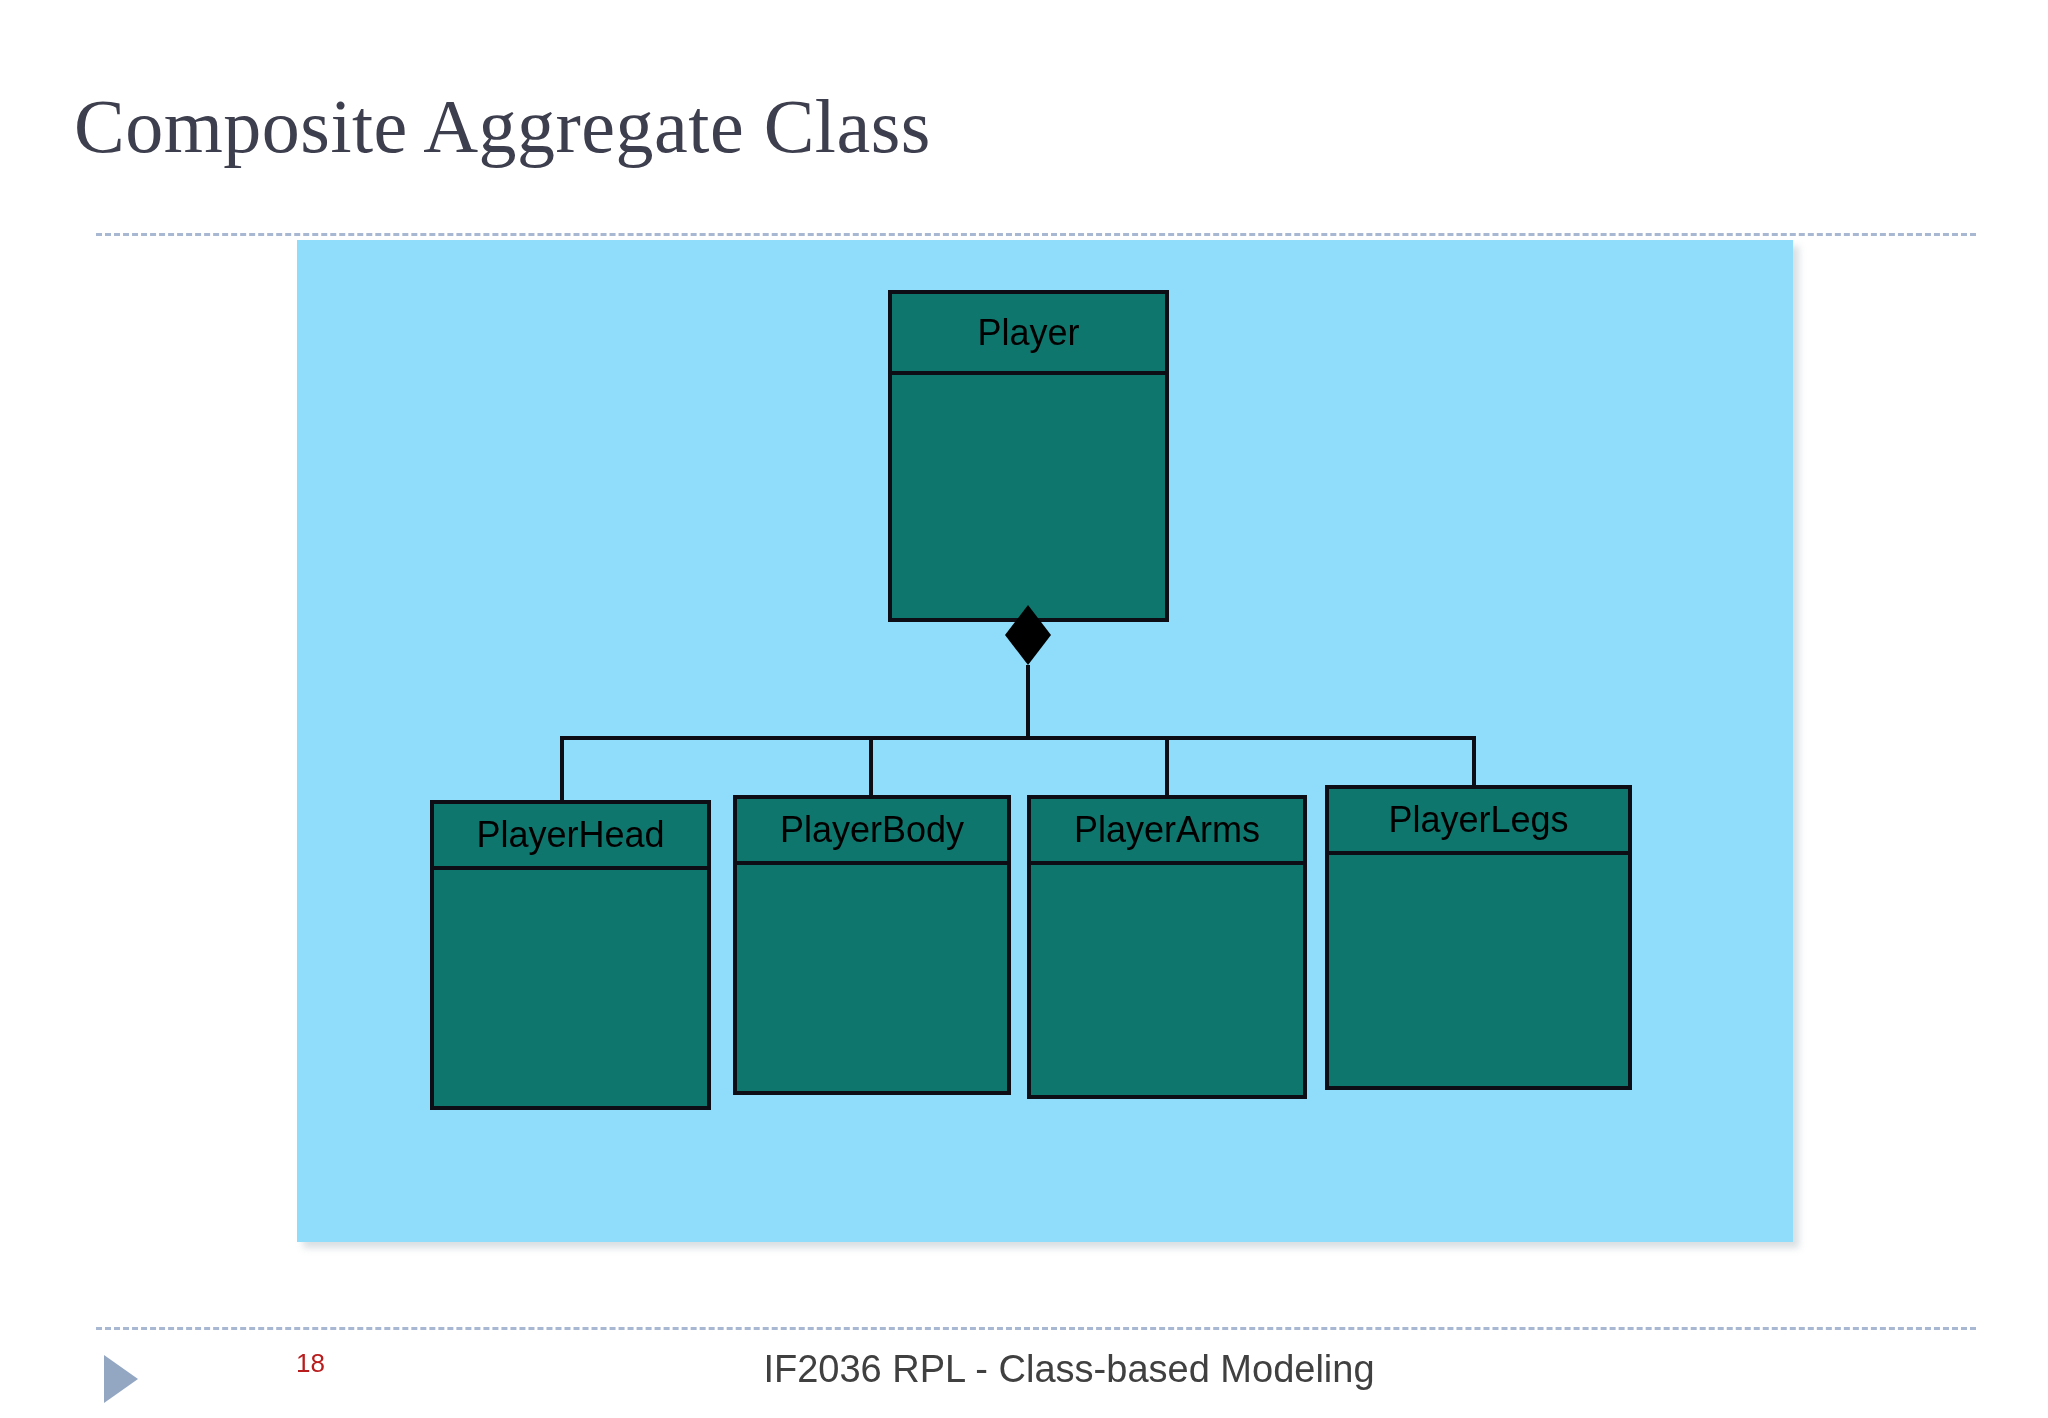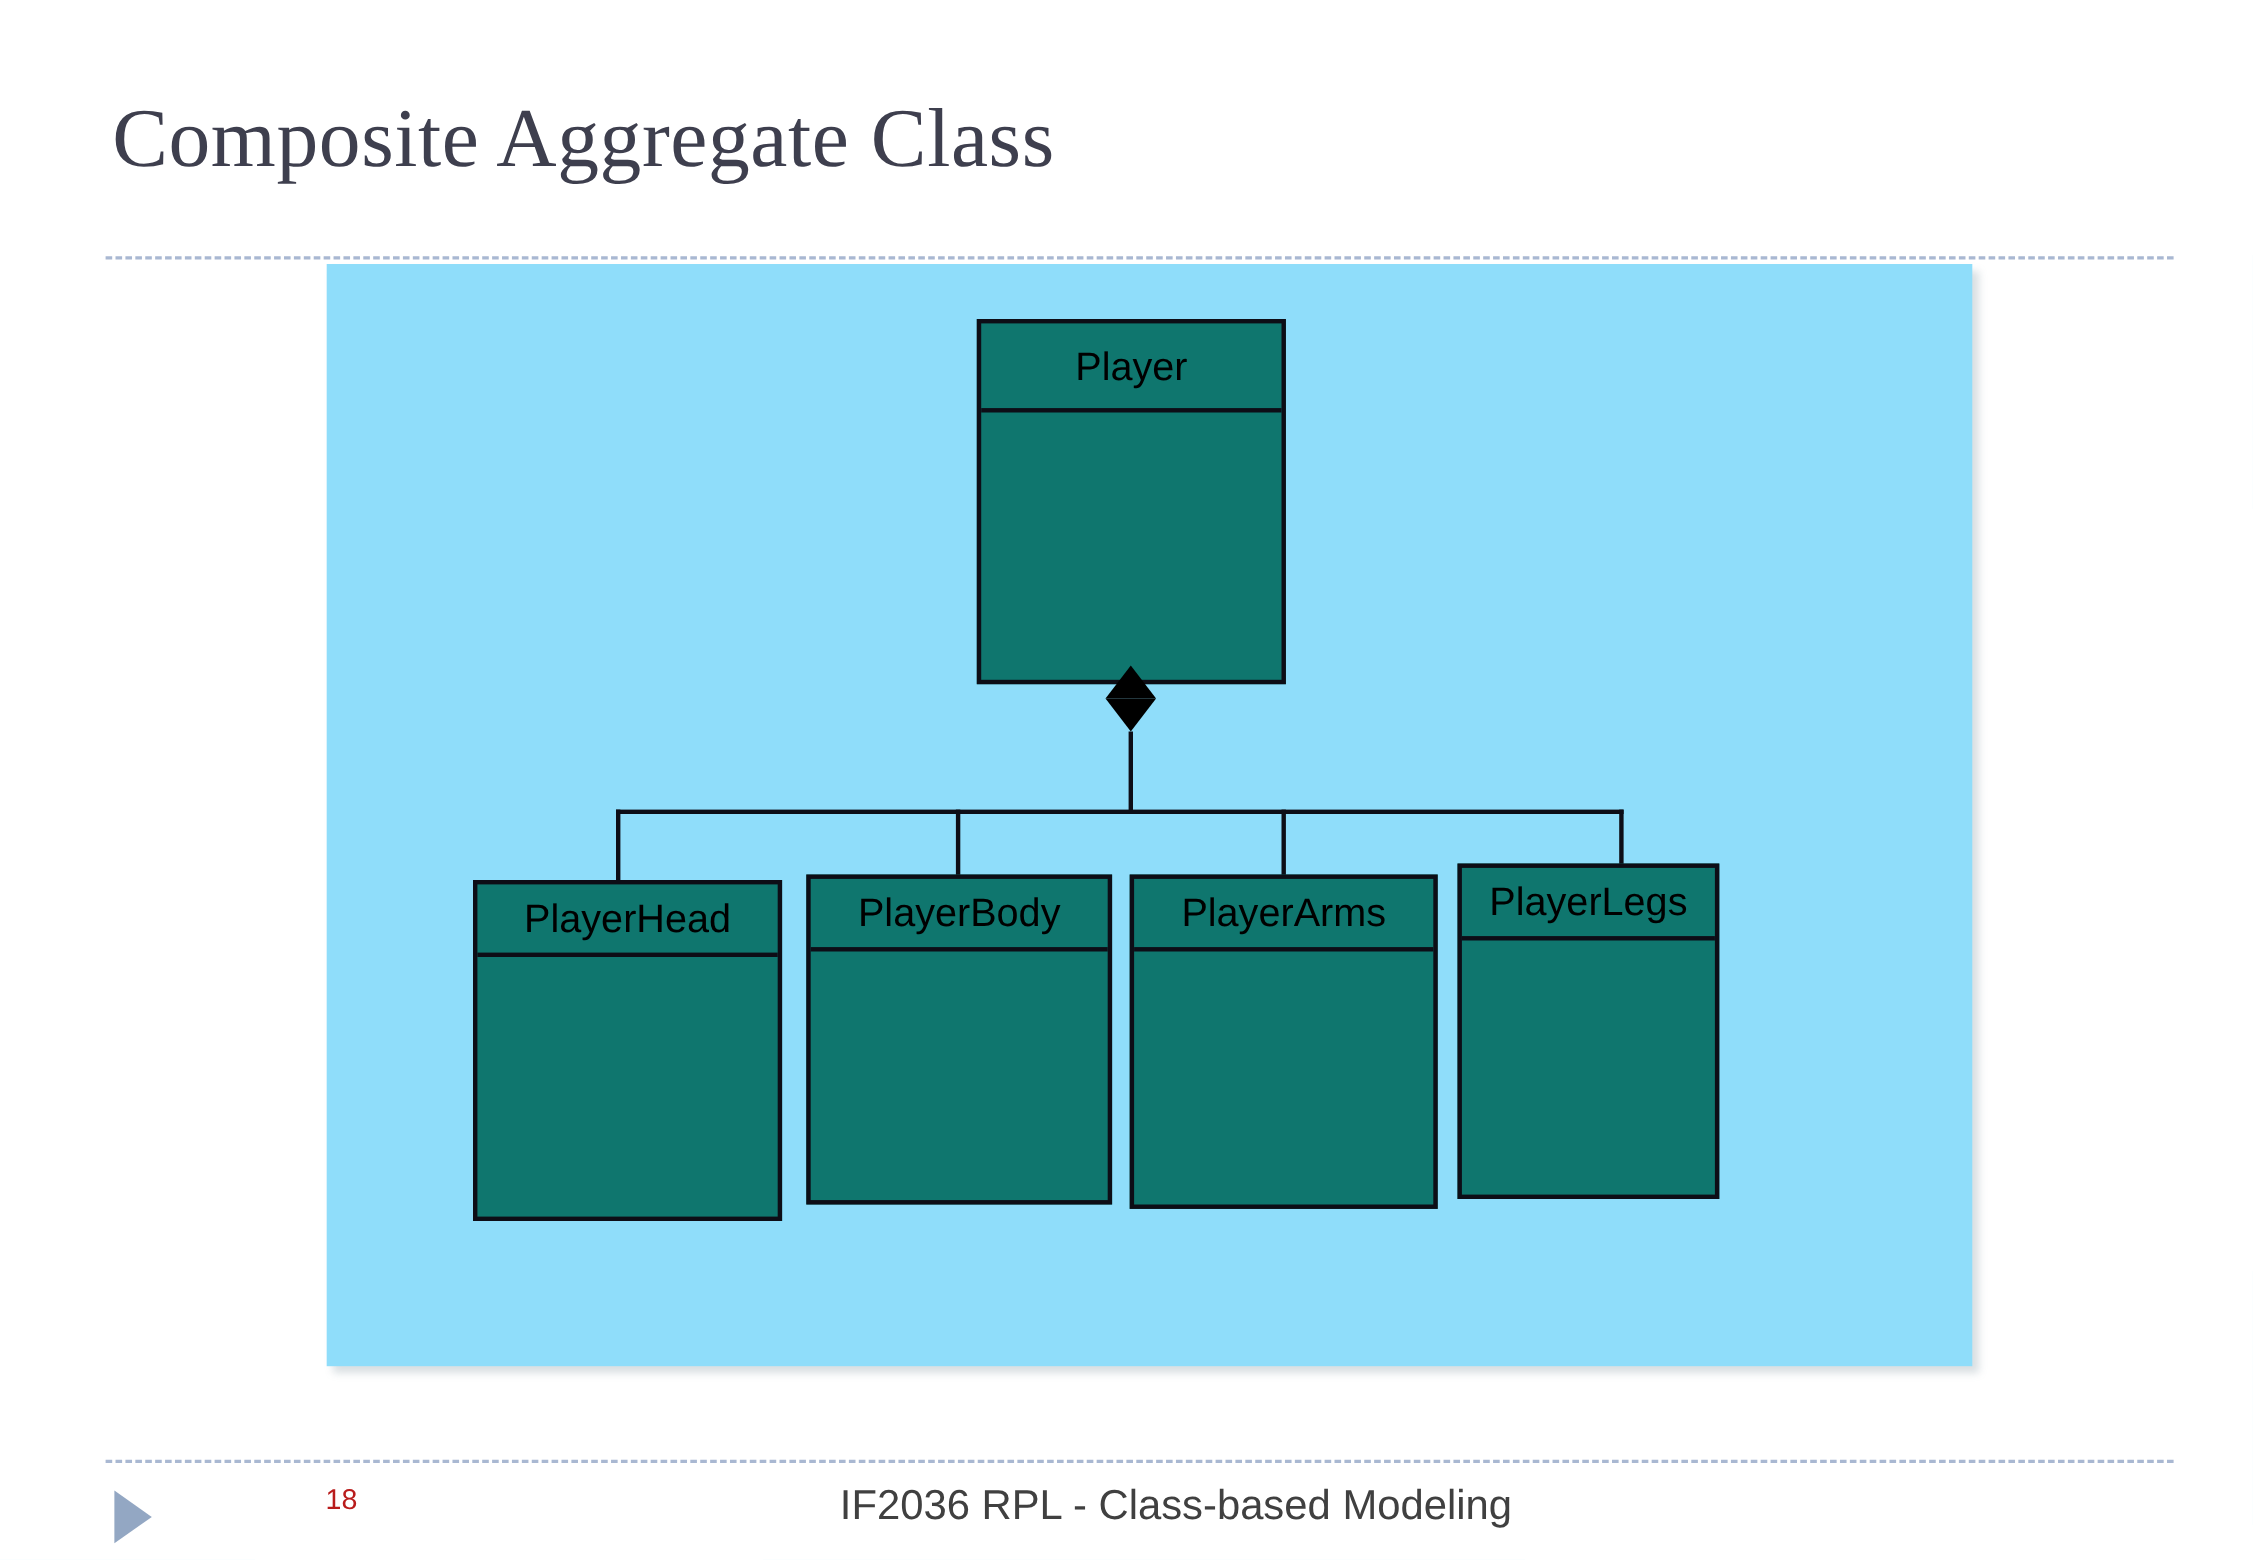--- a/index.html
+++ b/index.html
@@ -20,21 +20,20 @@
   #slide-title {
     position: absolute;
     left: 74px;
     top: 88px;
     font-family: "Liberation Serif", serif;
     font-size: 76px;
     line-height: 1.0;
     color: #3e3f4e;
     letter-spacing: 0.5px;
     white-space: nowrap;
-    margin-left: 28px;
   }
 
   
   .dashed-rule {
     position: absolute;
     left: 96px;
     width: 1880px;
     height: 0;
     border-top: 3px dashed #a9b8d2;
   }
@@ -81,21 +80,21 @@
     top:  50px;
     width: 281px;
     height: 332px;
   }
   #class-player .uml-class-name { height: 77px; line-height: 77px; }
 
   
   #class-playerhead { left: 133px; top: 560px; width: 281px; height: 310px; }
   #class-playerbody { left: 436px; top: 555px; width: 278px; height: 300px; }
   #class-playerarms { left: 730px; top: 555px; width: 280px; height: 304px; }
-  #class-playerlegs { left: 1028px; top: 545px; width: 238px; height: 305px; }
+  #class-playerlegs { left: 1028px; top: 545px; width: 307px; height: 305px; }
 
   
   #composition-diamond {
     position: absolute;
     left: 731px;
     top:  365px;
     width: 0;
     height: 0;
     z-index: 4;
   }

